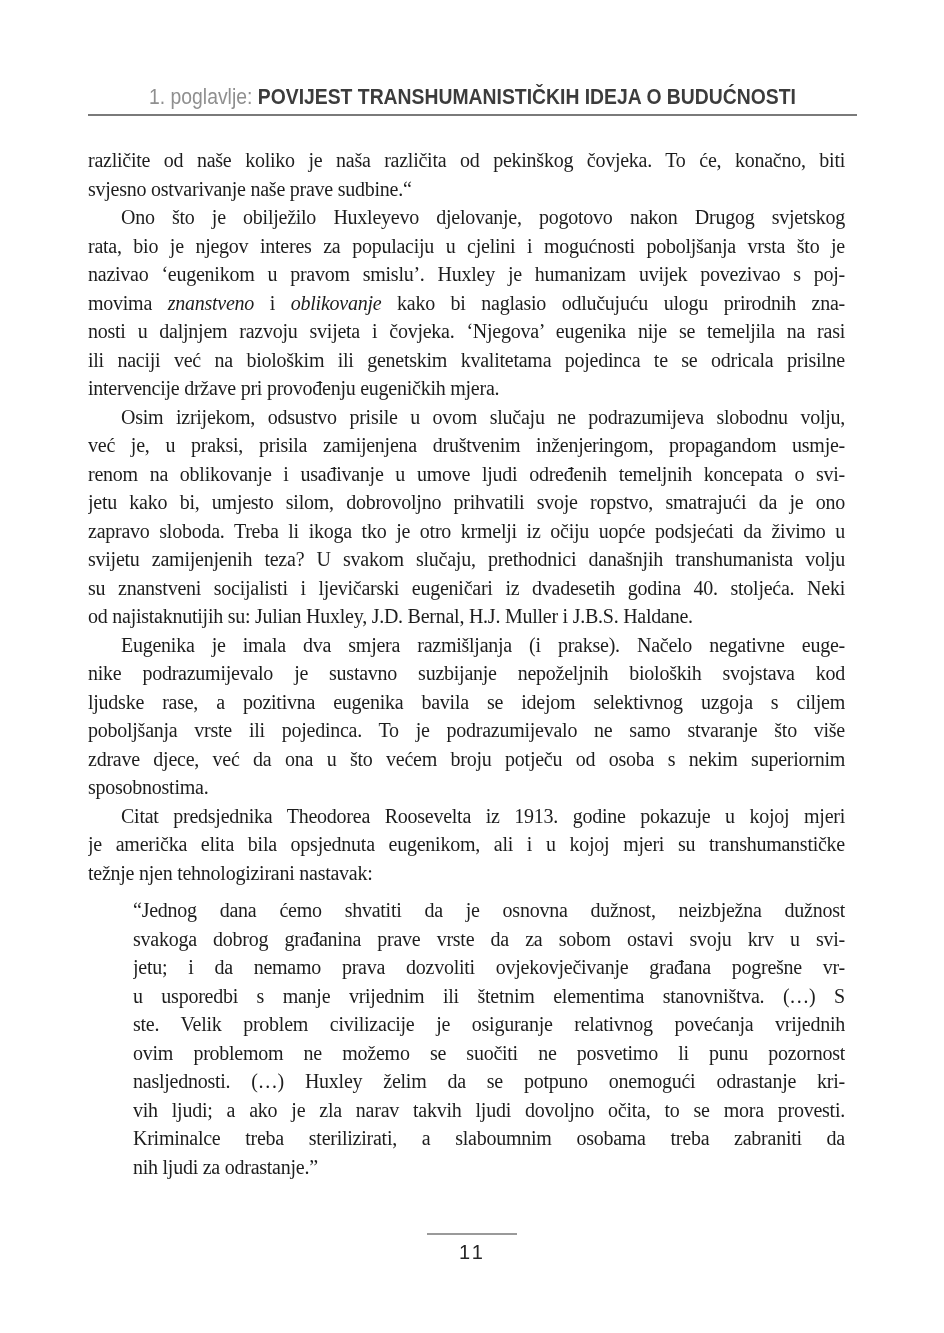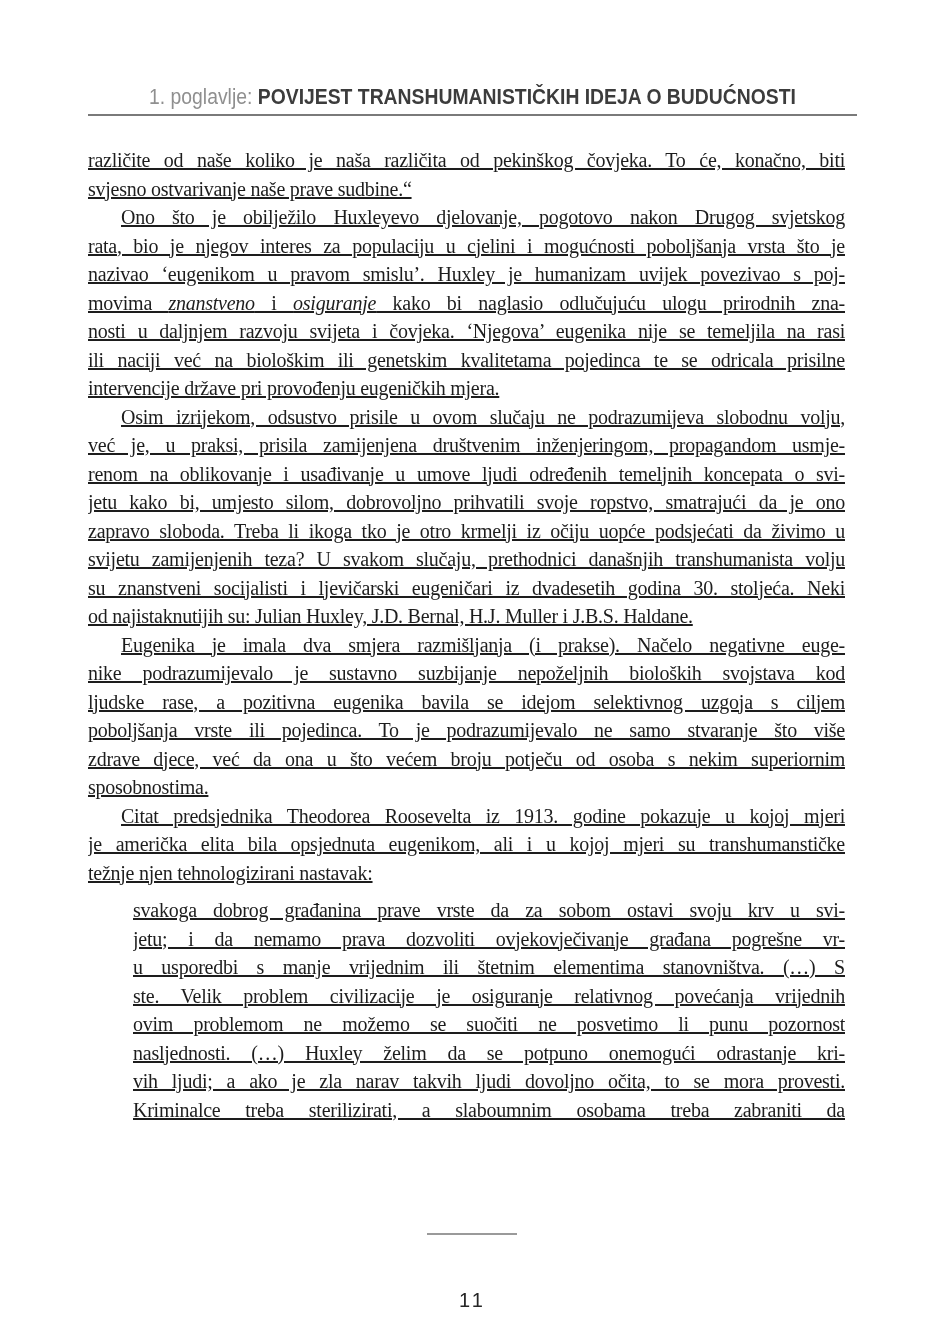--- a/index.html
+++ b/index.html
@@ -55,21 +55,20 @@
     width: 757px;
     color: #1d1d1d;
     font-size: 20px;
     letter-spacing: -0.25px;
   }
   .line {
     height: 28.5px;
     line-height: 28.5px;
     overflow: hidden;
     white-space: normal;
-    text-decoration: underline;
   }
   .jline {
     text-align: justify;
   }
   .jline::after {
     content: "";
     display: inline-block;
     width: 100%;
   }
   .indent {
@@ -96,21 +95,20 @@
     position: absolute;
     top: 1241px;
     left: 88px;
     width: 769px;
     text-align: center;
     font-family: "Liberation Sans", sans-serif;
     font-size: 20px;
     font-weight: 500;
     color: #262626;
     letter-spacing: 3px;
-    margin-top: 48px;
   }
 </style>
 </head>
 <body>
 
 <div class="page">
 
   <div class="running-header">
     <span class="chapter-label">1. poglavlje: </span><span class="chapter-title">POVIJEST TRANSHUMANISTIČKIH IDEJA O BUDUĆNOSTI</span>
   </div>
@@ -119,57 +117,59 @@
   <div class="body-text">
     <div id="paragraph-container">
         <div>
           <div class="line jline">različite od naše koliko je naša različita od pekinškog čovjeka. To će, konačno, biti</div>
           <div class="line">svjesno ostvarivanje naše prave sudbine.“</div>
         </div>
         <div>
           <div class="line jline indent">Ono što je obilježilo Huxleyevo djelovanje, pogotovo nakon Drugog svjetskog</div>
           <div class="line jline">rata, bio je njegov interes za populaciju u cjelini i mogućnosti poboljšanja vrsta što je</div>
           <div class="line jline">nazivao ‘eugenikom u pravom smislu’. Huxley je humanizam uvijek povezivao s poj-</div>
-          <div class="line jline">movima <i>znanstveno</i> i <i>osiguranje</i> kako bi naglasio odlučujuću ulogu prirodnih zna-</div>
+          <div class="line jline">movima <i>znanstveno</i> i <i>oblikovanje</i> kako bi naglasio odlučujuću ulogu prirodnih zna-</div>
           <div class="line jline">nosti u daljnjem razvoju svijeta i čovjeka. ‘Njegova’ eugenika nije se temeljila na rasi</div>
           <div class="line jline">ili naciji već na biološkim ili genetskim kvalitetama pojedinca te se odricala prisilne</div>
           <div class="line">intervencije države pri provođenju eugeničkih mjera.</div>
         </div>
         <div>
           <div class="line jline indent">Osim izrijekom, odsustvo prisile u ovom slučaju ne podrazumijeva slobodnu volju,</div>
           <div class="line jline">već je, u praksi, prisila zamijenjena društvenim inženjeringom, propagandom usmje-</div>
           <div class="line jline">renom na oblikovanje i usađivanje u umove ljudi određenih temeljnih koncepata o svi-</div>
           <div class="line jline">jetu kako bi, umjesto silom, dobrovoljno prihvatili svoje ropstvo, smatrajući da je ono</div>
           <div class="line jline">zapravo sloboda. Treba li ikoga tko je otro krmelji iz očiju uopće podsjećati da živimo u</div>
           <div class="line jline">svijetu zamijenjenih teza? U svakom slučaju, prethodnici današnjih transhumanista volju</div>
-          <div class="line jline">su znanstveni socijalisti i ljevičarski eugeničari iz dvadesetih godina 30. stoljeća. Neki</div>
+          <div class="line jline">su znanstveni socijalisti i ljevičarski eugeničari iz dvadesetih godina 40. stoljeća. Neki</div>
           <div class="line">od najistaknutijih su: Julian Huxley, J.D. Bernal, H.J. Muller i J.B.S. Haldane.</div>
         </div>
         <div>
           <div class="line jline indent">Eugenika je imala dva smjera razmišljanja (i prakse). Načelo negativne euge-</div>
           <div class="line jline">nike podrazumijevalo je sustavno suzbijanje nepoželjnih bioloških svojstava kod</div>
           <div class="line jline">ljudske rase, a pozitivna eugenika bavila se idejom selektivnog uzgoja s ciljem</div>
           <div class="line jline">poboljšanja vrste ili pojedinca. To je podrazumijevalo ne samo stvaranje što više</div>
           <div class="line jline">zdrave djece, već da ona u što većem broju potječu od osoba s nekim superiornim</div>
           <div class="line">sposobnostima.</div>
         </div>
         <div>
           <div class="line jline indent">Citat predsjednika Theodorea Roosevelta iz 1913. godine pokazuje u kojoj mjeri</div>
           <div class="line jline">je američka elita bila opsjednuta eugenikom, ali i u kojoj mjeri su transhumanstičke</div>
           <div class="line">težnje njen tehnologizirani nastavak:</div>
         </div>
       </div>
     <div class="quote-block" id="quote-container">
+        <div class="line jline">“Jednog dana ćemo shvatiti da je osnovna dužnost, neizbježna dužnost</div>
         <div class="line jline">svakoga dobrog građanina prave vrste da za sobom ostavi svoju krv u svi-</div>
         <div class="line jline">jetu; i da nemamo prava dozvoliti ovjekovječivanje građana pogrešne vr-</div>
         <div class="line jline">u usporedbi s manje vrijednim ili štetnim elementima stanovništva. (…) S</div>
         <div class="line jline">ste. Velik problem civilizacije je osiguranje relativnog povećanja vrijednih</div>
         <div class="line jline">ovim problemom ne možemo se suočiti ne posvetimo li punu pozornost</div>
         <div class="line jline">nasljednosti. (…) Huxley želim da se potpuno onemogući odrastanje kri-</div>
         <div class="line jline">vih ljudi; a ako je zla narav takvih ljudi dovoljno očita, to se mora provesti.</div>
         <div class="line jline">Kriminalce treba sterilizirati, a slaboumnim osobama treba zabraniti da</div>
+        <div class="line">nih ljudi za odrastanje.”</div>
       </div>
   </div>
 
   <div class="footer-rule"></div>
   <div class="page-number">11</div>
 
 </div>
 
 </body></html>

